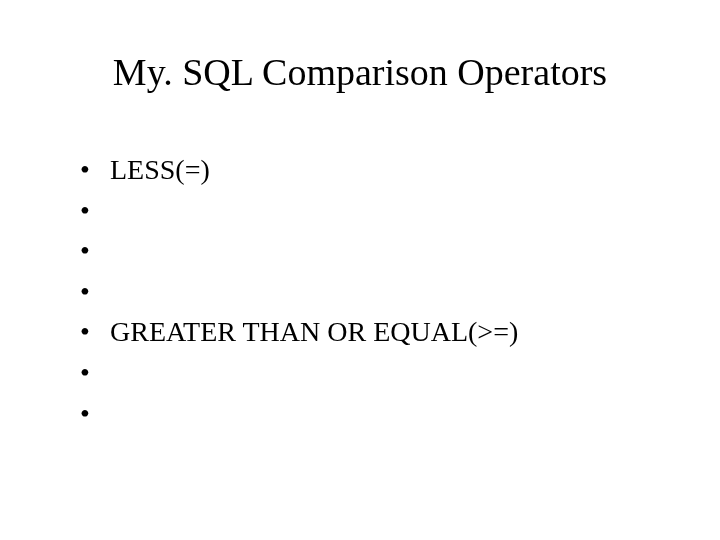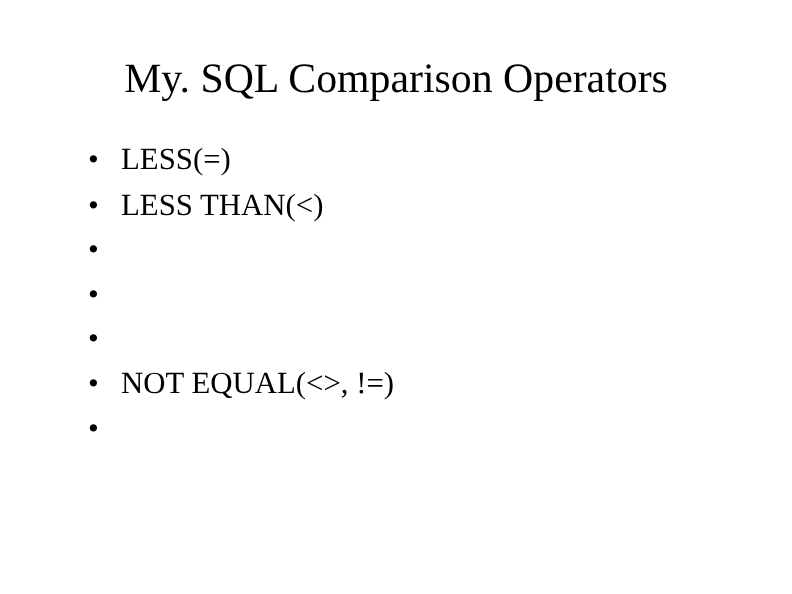--- a/index.html
+++ b/index.html
@@ -13,21 +13,21 @@
       background: #ffffff;
       font-family: "Times New Roman", Times, serif;
       color: #000000;
       padding: 40px 60px 40px 60px;
       overflow: hidden;
     }
     .title {
       font-size: 38px;
       font-weight: normal;
       text-align: center;
-      margin-bottom: 32px;
+      margin-bottom: 56px;
       margin-top: 10px;
     }
     .bullet-list {
       list-style: none;
       padding-left: 20px;
     }
     .bullet-item {
       font-size: 28px;
       line-height: 1.45;
       display: flex;
@@ -47,32 +47,31 @@
 
 <h1 class="title">My. SQL Comparison Operators</h1>
 
 <ul class="bullet-list">
   <li class="bullet-item">
     <span class="bullet-marker">•</span>
     <span class="bullet-text">LESS(=)</span>
   </li>
   <li class="bullet-item">
     <span class="bullet-marker">•</span>
-    <span class="bullet-text"> LESS THAN(&lt;)</span>
   </li>
   <li class="bullet-item">
     <span class="bullet-marker">•</span>
   </li>
   <li class="bullet-item">
     <span class="bullet-marker">•</span>
   </li>
   <li class="bullet-item">
     <span class="bullet-marker">•</span>
+    <span class="bullet-text">GREATER THAN OR EQUAL(&gt;=)</span>
   </li>
   <li class="bullet-item">
     <span class="bullet-marker">•</span>
-    <span class="bullet-text"> NOT EQUAL(&lt;&gt;, !=)</span>
   </li>
   <li class="bullet-item">
     <span class="bullet-marker">•</span>
     <span class="bullet-text"></span>
   </li>
 </ul>
 
 </body></html>

